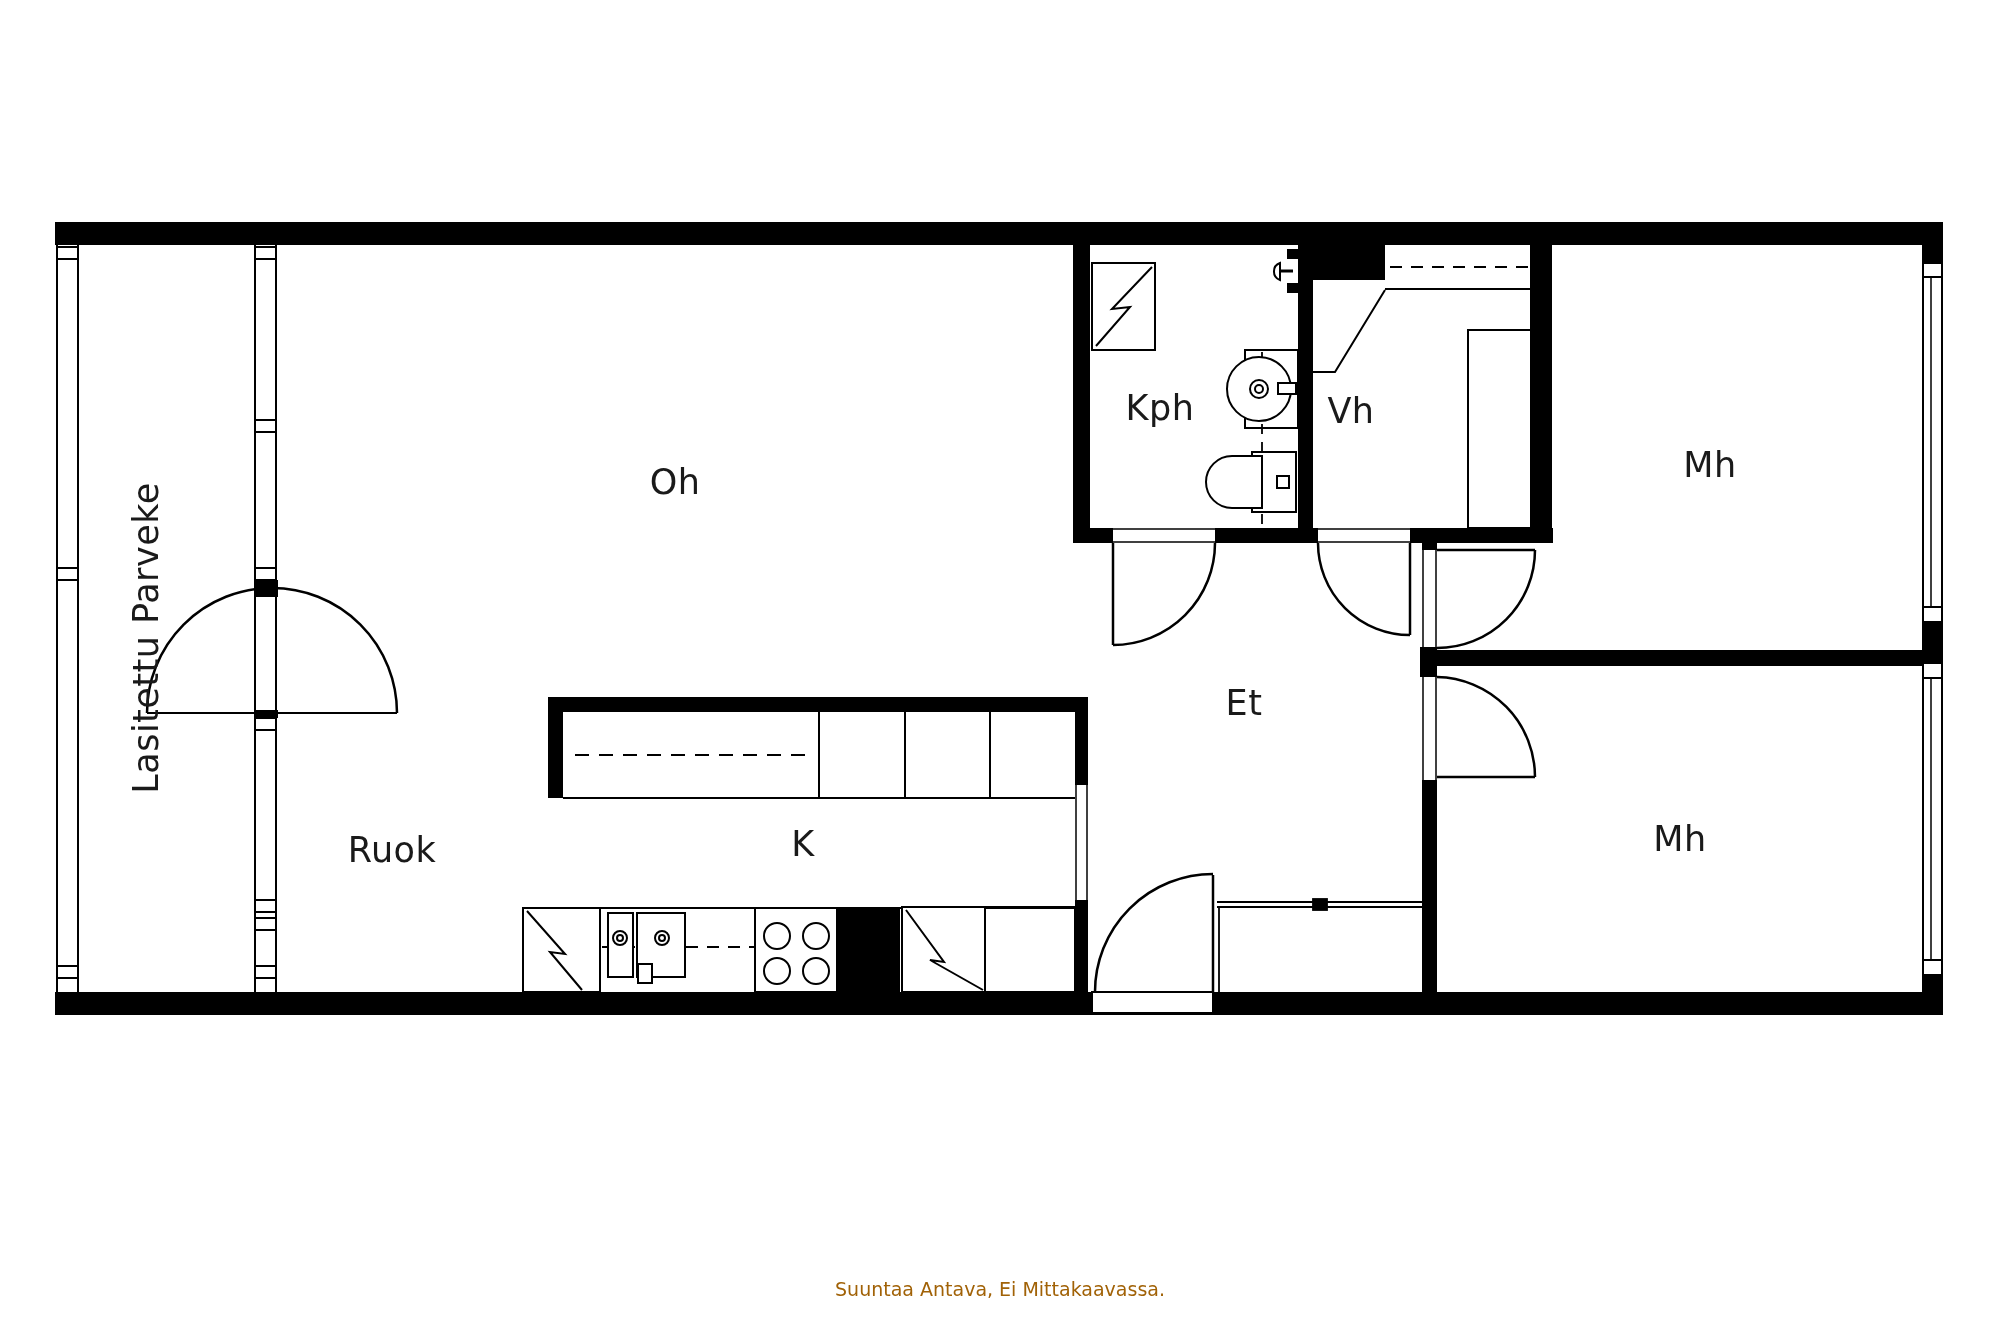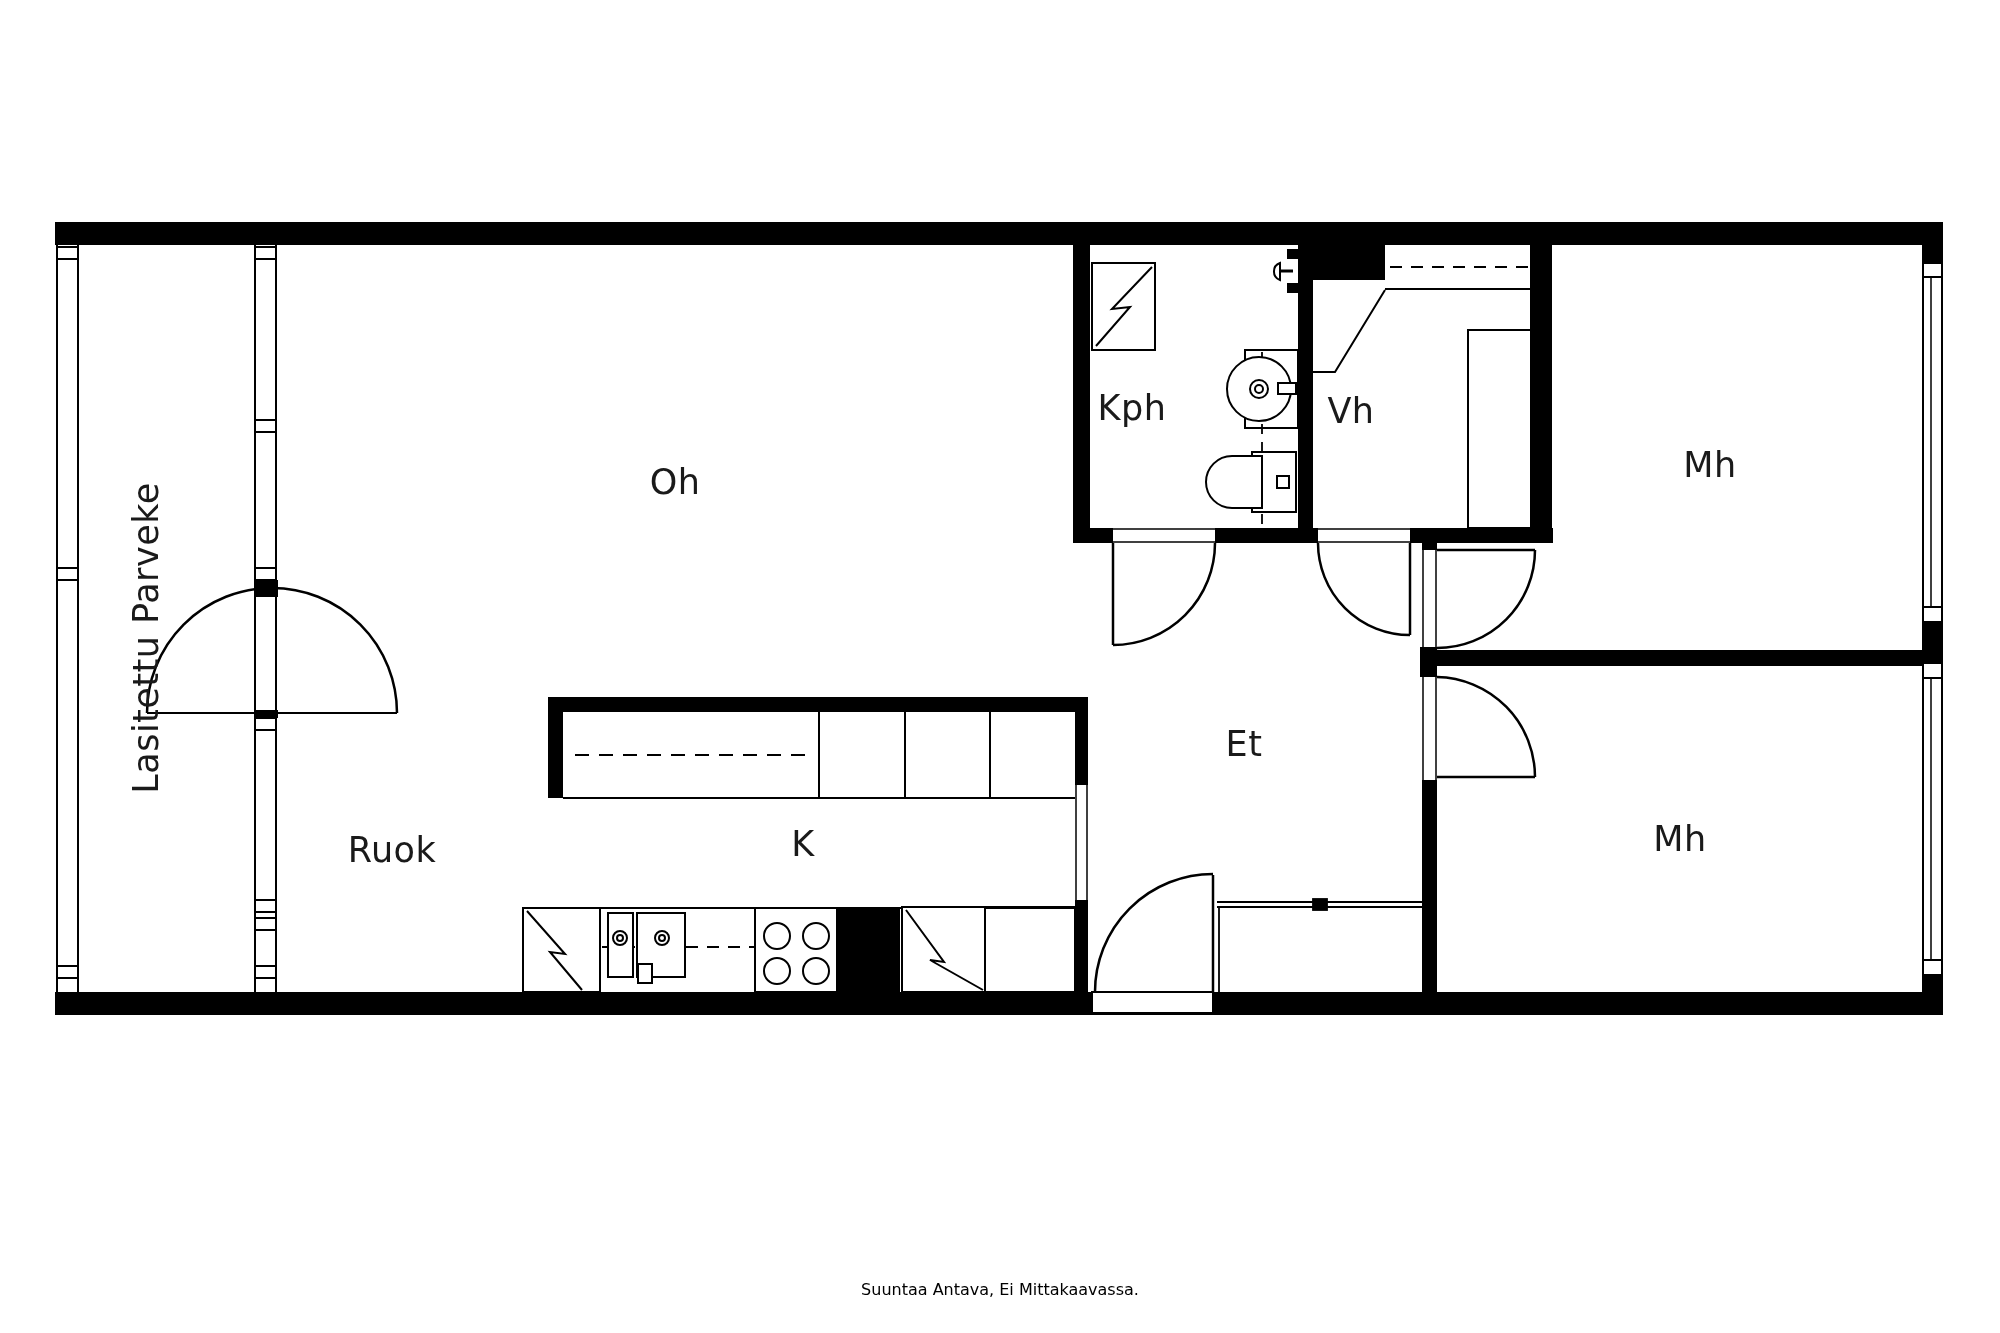--- a/index.html
+++ b/index.html
@@ -19,22 +19,22 @@
     color:#1a1a1a;
     white-space:nowrap;
     letter-spacing:0.5px;
   }
   .room-label.rot{
     transform:translate(-50%,-50%) rotate(-90deg);
   }
   .footer-note{
     position:absolute;
     transform:translate(-50%,-50%);
-    font-size:16px;
-    color:#000000;
+    font-size:19px;
+    color:#a16207;
     white-space:nowrap;
   }
 </style>
 </head>
 <body>
 
 <div id="plan-root">
 
 <svg id="plan-svg" width="2000" height="1333" viewBox="0 0 2000 1333">
 
@@ -248,24 +248,24 @@
   <g stroke="#000" fill="none" stroke-width="1.8">
     <line x1="1217" y1="902" x2="1422" y2="902"></line>
     <line x1="1217" y1="907" x2="1422" y2="907"></line>
     <line x1="1219" y1="907" x2="1219" y2="992"></line>
     <rect x="1313" y="899" width="14" height="11" fill="#000"></rect>
   </g>
 
 </svg>
 
 <div class="room-label" style="left:675px;top:482px">Oh</div>
-<div class="room-label" style="left:1132px;top:408px">Kph</div>
+<div class="room-label" style="left:1160px;top:408px">Kph</div>
 <div class="room-label" style="left:1351px;top:411px">Vh</div>
 <div class="room-label" style="left:1710px;top:465px">Mh</div>
 <div class="room-label" style="left:1680px;top:839px">Mh</div>
-<div class="room-label" style="left:1244px;top:744px">Et</div>
+<div class="room-label" style="left:1244px;top:703px">Et</div>
 <div class="room-label" style="left:803px;top:844px">K</div>
 <div class="room-label" style="left:392px;top:850px">Ruok</div>
 <div class="room-label rot" style="left:146px;top:638px">Lasitettu Parveke</div>
 
 <div class="footer-note" style="left:1000px;top:1289px">Suuntaa Antava, Ei Mittakaavassa.</div>
 
 </div>
 
 </body></html>

